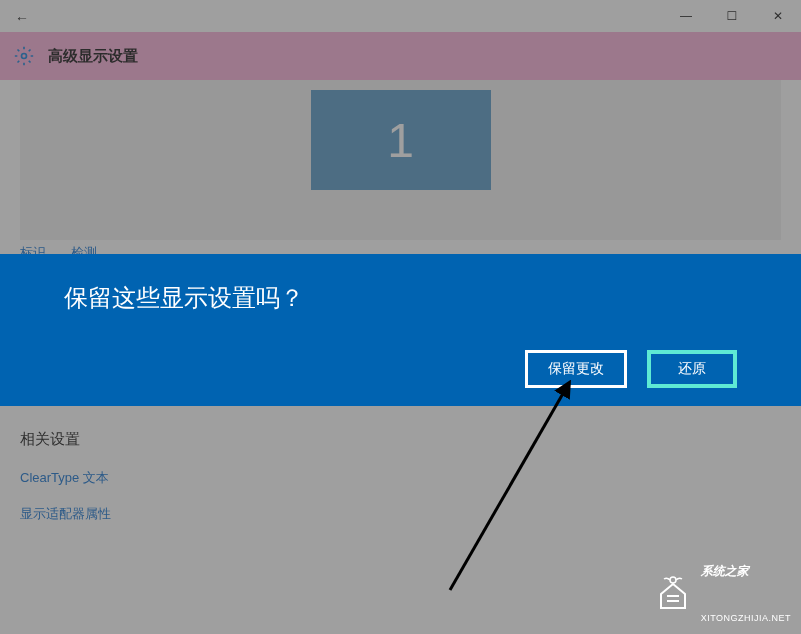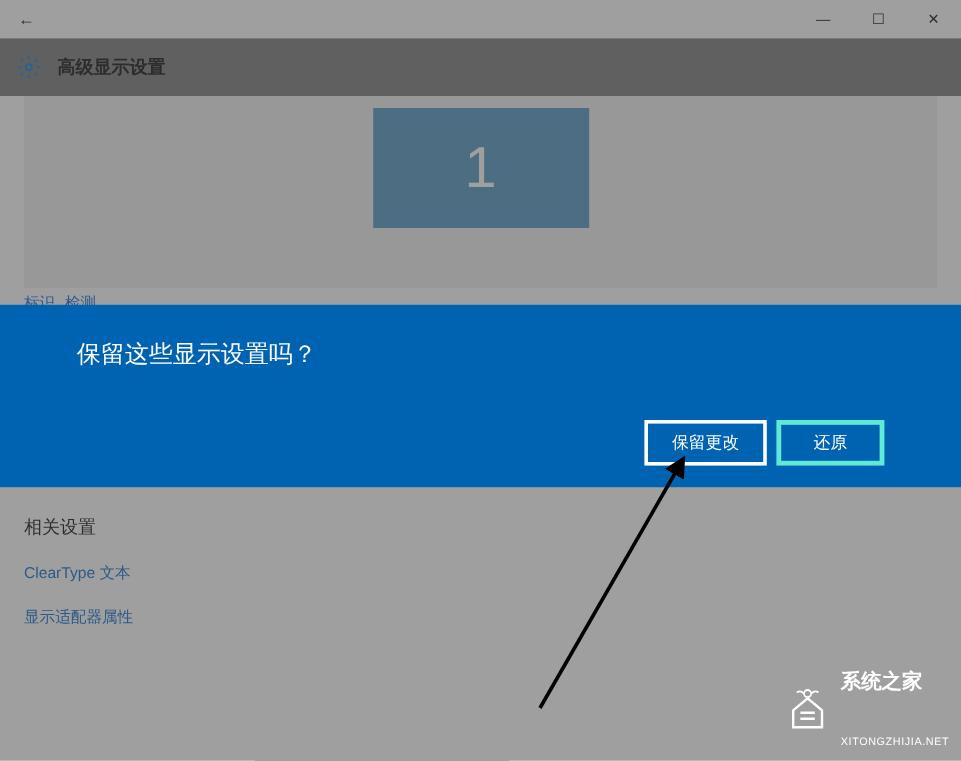--- a/index.html
+++ b/index.html
@@ -57,21 +57,21 @@
       align-items: center;
       justify-content: center;
       font-size: 12px;
     }
     .page-header {
       height: 48px;
       display: flex;
       align-items: center;
       padding-left: 14px;
       gap: 14px;
-      background: #737373;
+      background: #f9a8d4;
       position: relative;
       z-index: 1;
     }
     .gear-icon {
       width: 20px;
       height: 20px;
       display: flex;
       align-items: center;
       justify-content: center;
       color: #0078d7;
@@ -98,21 +98,21 @@
       align-items: center;
       justify-content: center;
       color: #ffffff;
       font-size: 48px;
       font-weight: 300;
       margin-top: -40px;
     }
     .display-actions {
       padding: 4px 20px 4px 20px;
       display: flex;
-      gap: 8px;
+      gap: 25px;
       position: relative;
       z-index: 1;
     }
     .link {
       color: #0066cc;
       font-size: 13px;
     }
     .dialog {
       position: absolute;
       top: 254px;
@@ -120,33 +120,33 @@
       width: 100%;
       height: 152px;
       background: #0063b1;
       z-index: 10;
       padding: 28px 64px 18px 64px;
       color: #ffffff;
       display: flex;
       flex-direction: column;
     }
     .dialog-title {
-      font-size: 20px;
+      font-size: 24px;
       font-weight: 400;
       margin-bottom: 10px;
     }
     .dialog-message {
       font-size: 13px;
       color: #e0e0e0;
     }
     .dialog-buttons {
       margin-top: auto;
       display: flex;
       justify-content: flex-end;
-      gap: 8px;
+      gap: 20px;
     }
     .dialog-btn {
       padding: 6px 20px;
       border: 4px solid #5eead4;
       background: transparent;
       color: #ffffff;
       font-size: 14px;
       min-width: 90px;
       text-align: center;
       cursor: pointer;
@@ -189,22 +189,23 @@
     .watermark-logo {
       width: 40px;
       height: 40px;
     }
     .watermark-text {
       display: flex;
       flex-direction: column;
       line-height: 1.1;
     }
     .watermark-cn {
-      font-size: 17px;
+      font-size: 12px;
       font-weight: bold;
+      font-style: italic;
     }
     .watermark-en {
       font-size: 9px;
       letter-spacing: 0.5px;
       margin-top: 36px;
     }
   </style>
 </head>
 <body>
 

